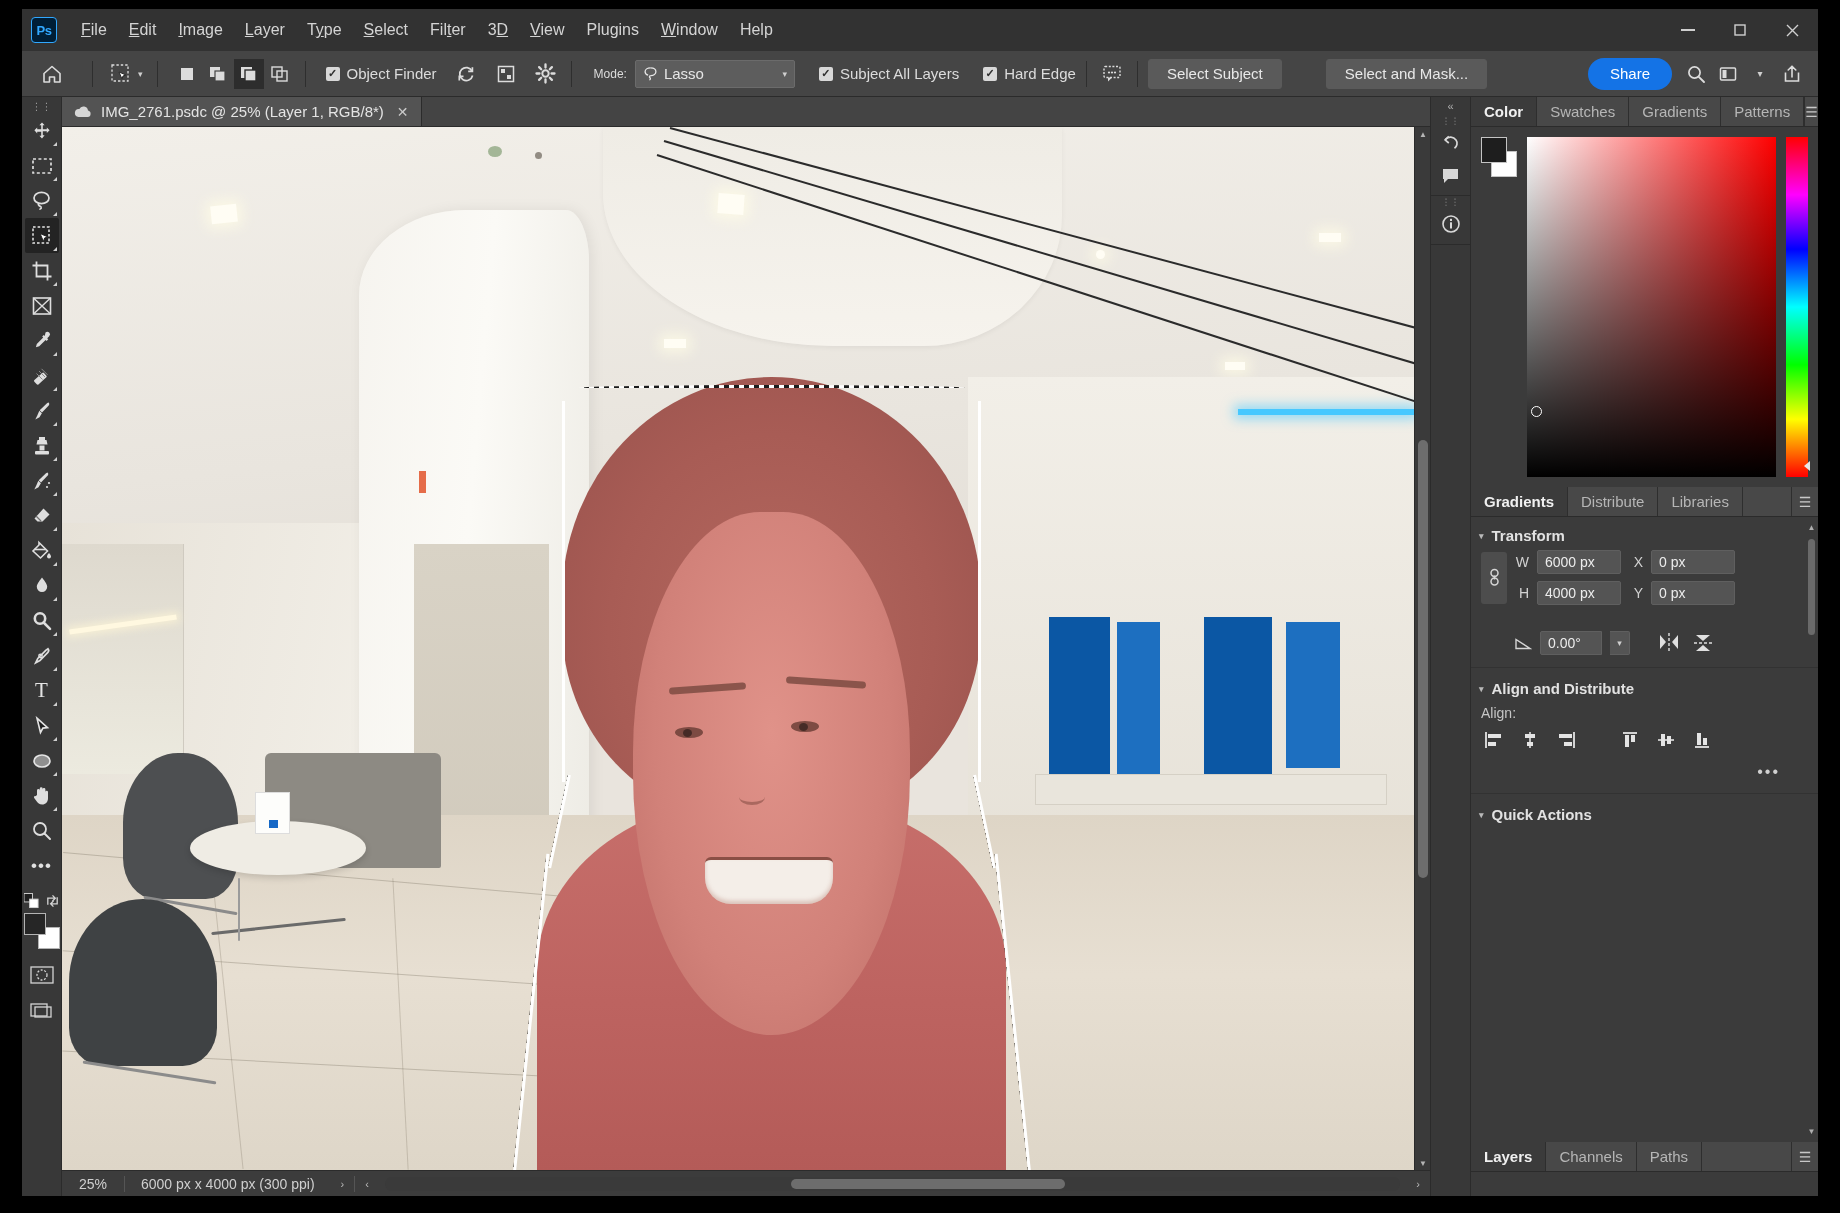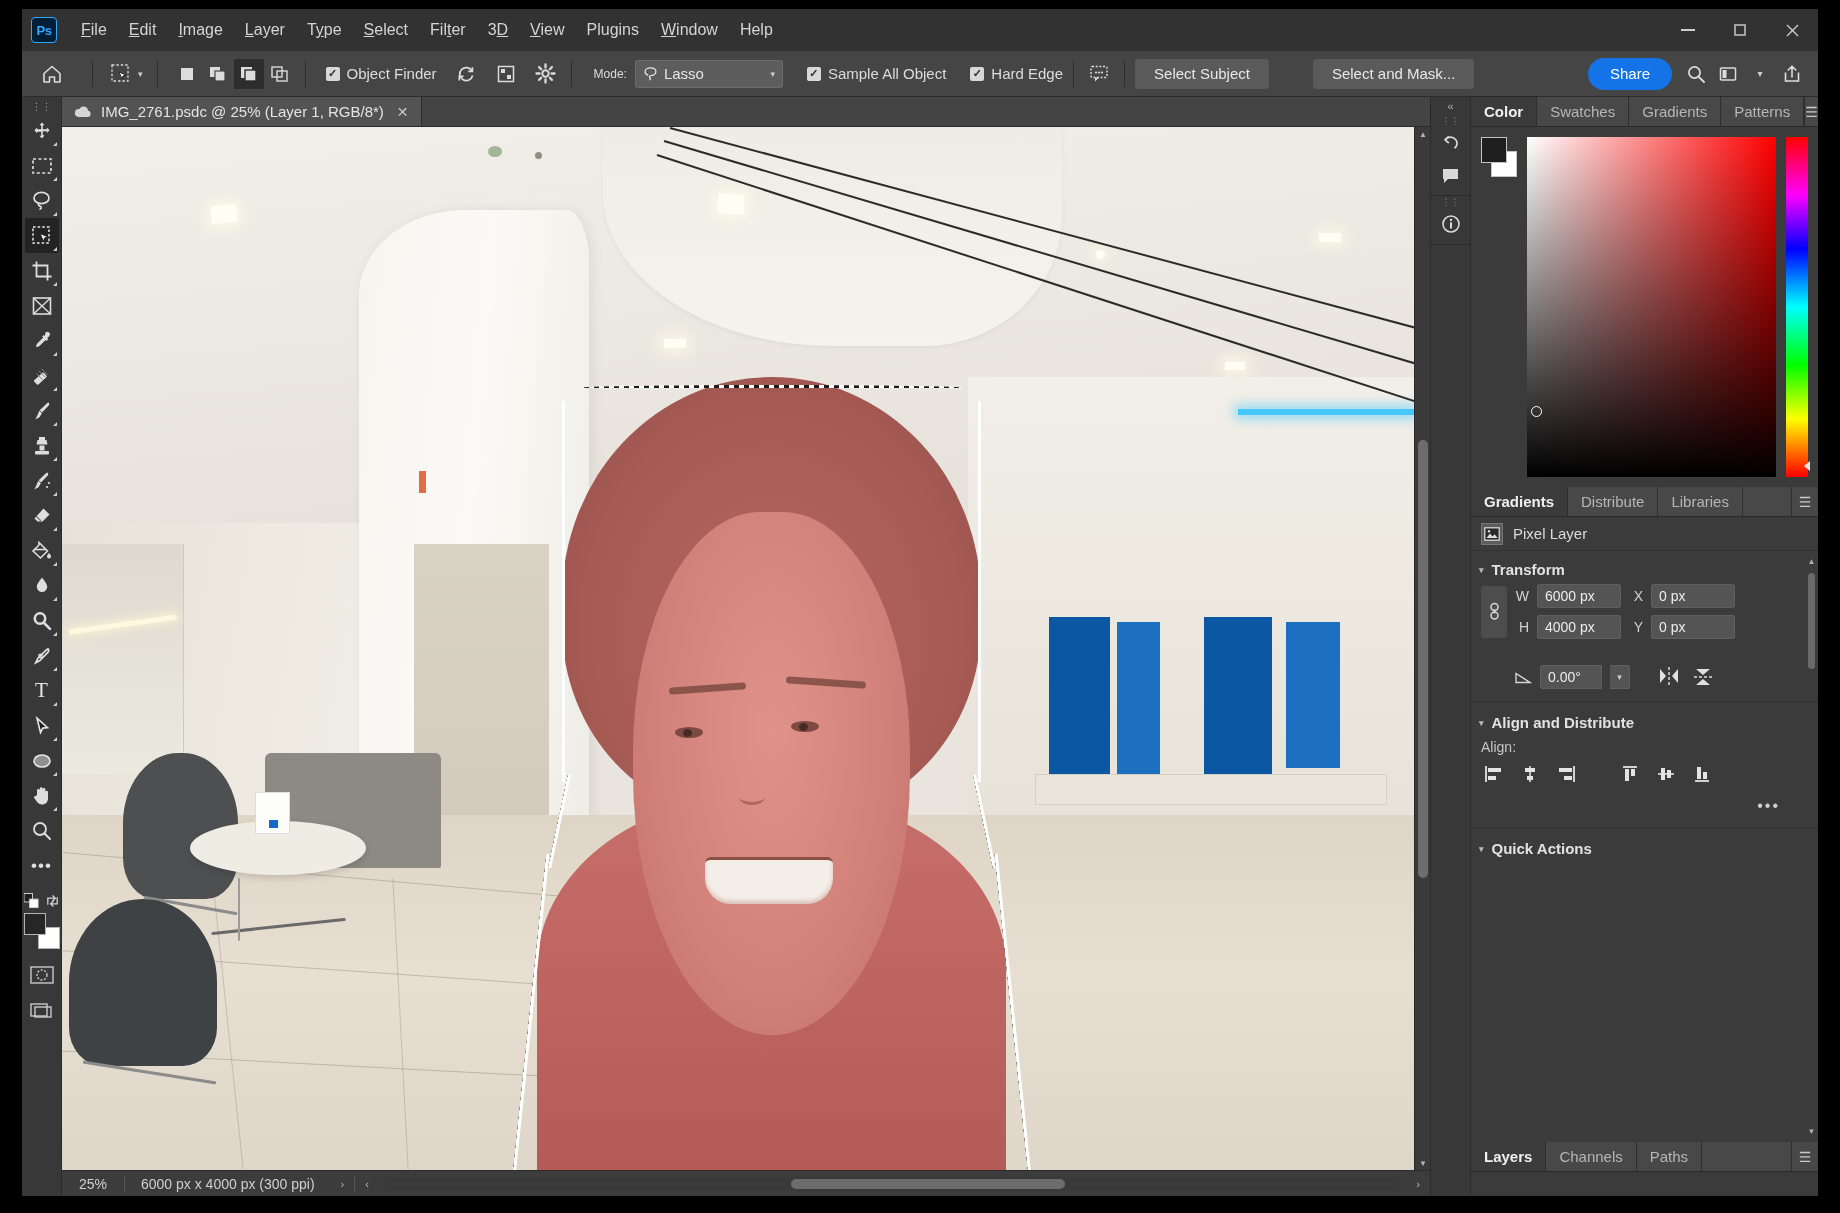--- a/index.html
+++ b/index.html
@@ -79,21 +79,21 @@
     font-size: 15px; color: #dcdcdc; margin-left: 10px; white-space: nowrap;
   }
   .cbox {
     width: 14px; height: 14px; background: #d8d8d8;
     border-radius: 2px; display: flex; align-items: center;
     justify-content: center; color: #303030; font-size: 11px;
     font-weight: bold; line-height: 1;
   }
   .mode-label { font-size: 12px; color: #dcdcdc; margin-left: 12px; margin-right: 8px; }
   .mode-select {
-    width: 148px; height: 28px; background: #5d5d5d;
+    width: 160px; height: 28px; background: #5d5d5d;
     border: 1px solid #6b6b6b; border-radius: 2px;
     display: flex; align-items: center; padding: 0 7px;
     font-size: 15px; color: #e6e6e6; gap: 6px;
   }
   .mode-select .chev { margin-left: auto; }
   .pillbtn {
     height: 30px; background: #5a5a5a; border: 1px solid #5a5a5a;
     border-radius: 3px; color: #e8e8e8; font-size: 15px;
     padding: 0 18px; display: flex; align-items: center;
     justify-content: center; white-space: nowrap;
@@ -591,21 +591,21 @@
           <path d="M7.5 1.8c3.2 0 5.4 1.7 5.4 3.9 0 2.1-2.3 3.8-5.1 3.9-1 0-1.4.5-1.4 1.1 0 .9 1 1.2 1 2.1 0 .7-.5 1.1-1.1 1.1" fill="none" stroke="#e6e6e6" stroke-width="1.3"></path>
           <path d="M7.5 1.8C4.4 1.8 2.1 3.5 2.1 5.7c0 1.6 1.2 2.9 3 3.5" fill="none" stroke="#e6e6e6" stroke-width="1.3"></path>
         </svg>
       <span>Lasso</span>
       <span class="chev">▾</span>
     </div>
 
     <div style="width:14px"></div>
     <div class="checkbox-row">
       <span class="cbox">✓</span>
-      <span>Sample All Object</span>
+      <span>Subject All Layers</span>
     </div>
     <div style="width:14px"></div>
     <div class="checkbox-row">
       <span class="cbox">✓</span>
       <span>Hard Edge</span>
     </div>
 
     <div class="vsep"></div>
     <div class="opt-icon">
       <svg width="22" height="22" viewBox="0 0 22 22">
@@ -992,30 +992,20 @@
 
       <div class="paneltabs">
         <div class="ptab active">Gradients</div>
         <div class="ptab">Distribute</div>
         <div class="ptab">Libraries</div>
         <div class="ptab-fill"></div>
         <div class="ptab-menu">☰</div>
       </div>
 
       <div class="props">
-        <div class="prop-header">
-          <div class="prop-thumb">
-            <svg width="16" height="14" viewBox="0 0 16 14">
-                <rect x="0.8" y="0.8" width="14.4" height="12.4" fill="#2a2a2a" stroke="#e0e0e0" stroke-width="1.2"></rect>
-                <path d="M2.5 11l3.5-4.5 2.6 3 2-2.3 3 3.8z" fill="#e0e0e0"></path>
-                <circle cx="5" cy="4.2" r="1.2" fill="#e0e0e0"></circle>
-              </svg>
-          </div>
-          <span class="prop-title">Pixel Layer</span>
-        </div>
 
         <div class="prop-body">
           <div class="section-head">
             <span class="tri">▾</span>
             <span>Transform</span>
           </div>
           <div class="xform-row">
             <div class="link-btn">
               <svg width="15" height="19" viewBox="0 0 15 19">
                   <rect x="4" y="1.5" width="7" height="7" rx="3.5" fill="none" stroke="#d6d6d6" stroke-width="1.5"></rect>

